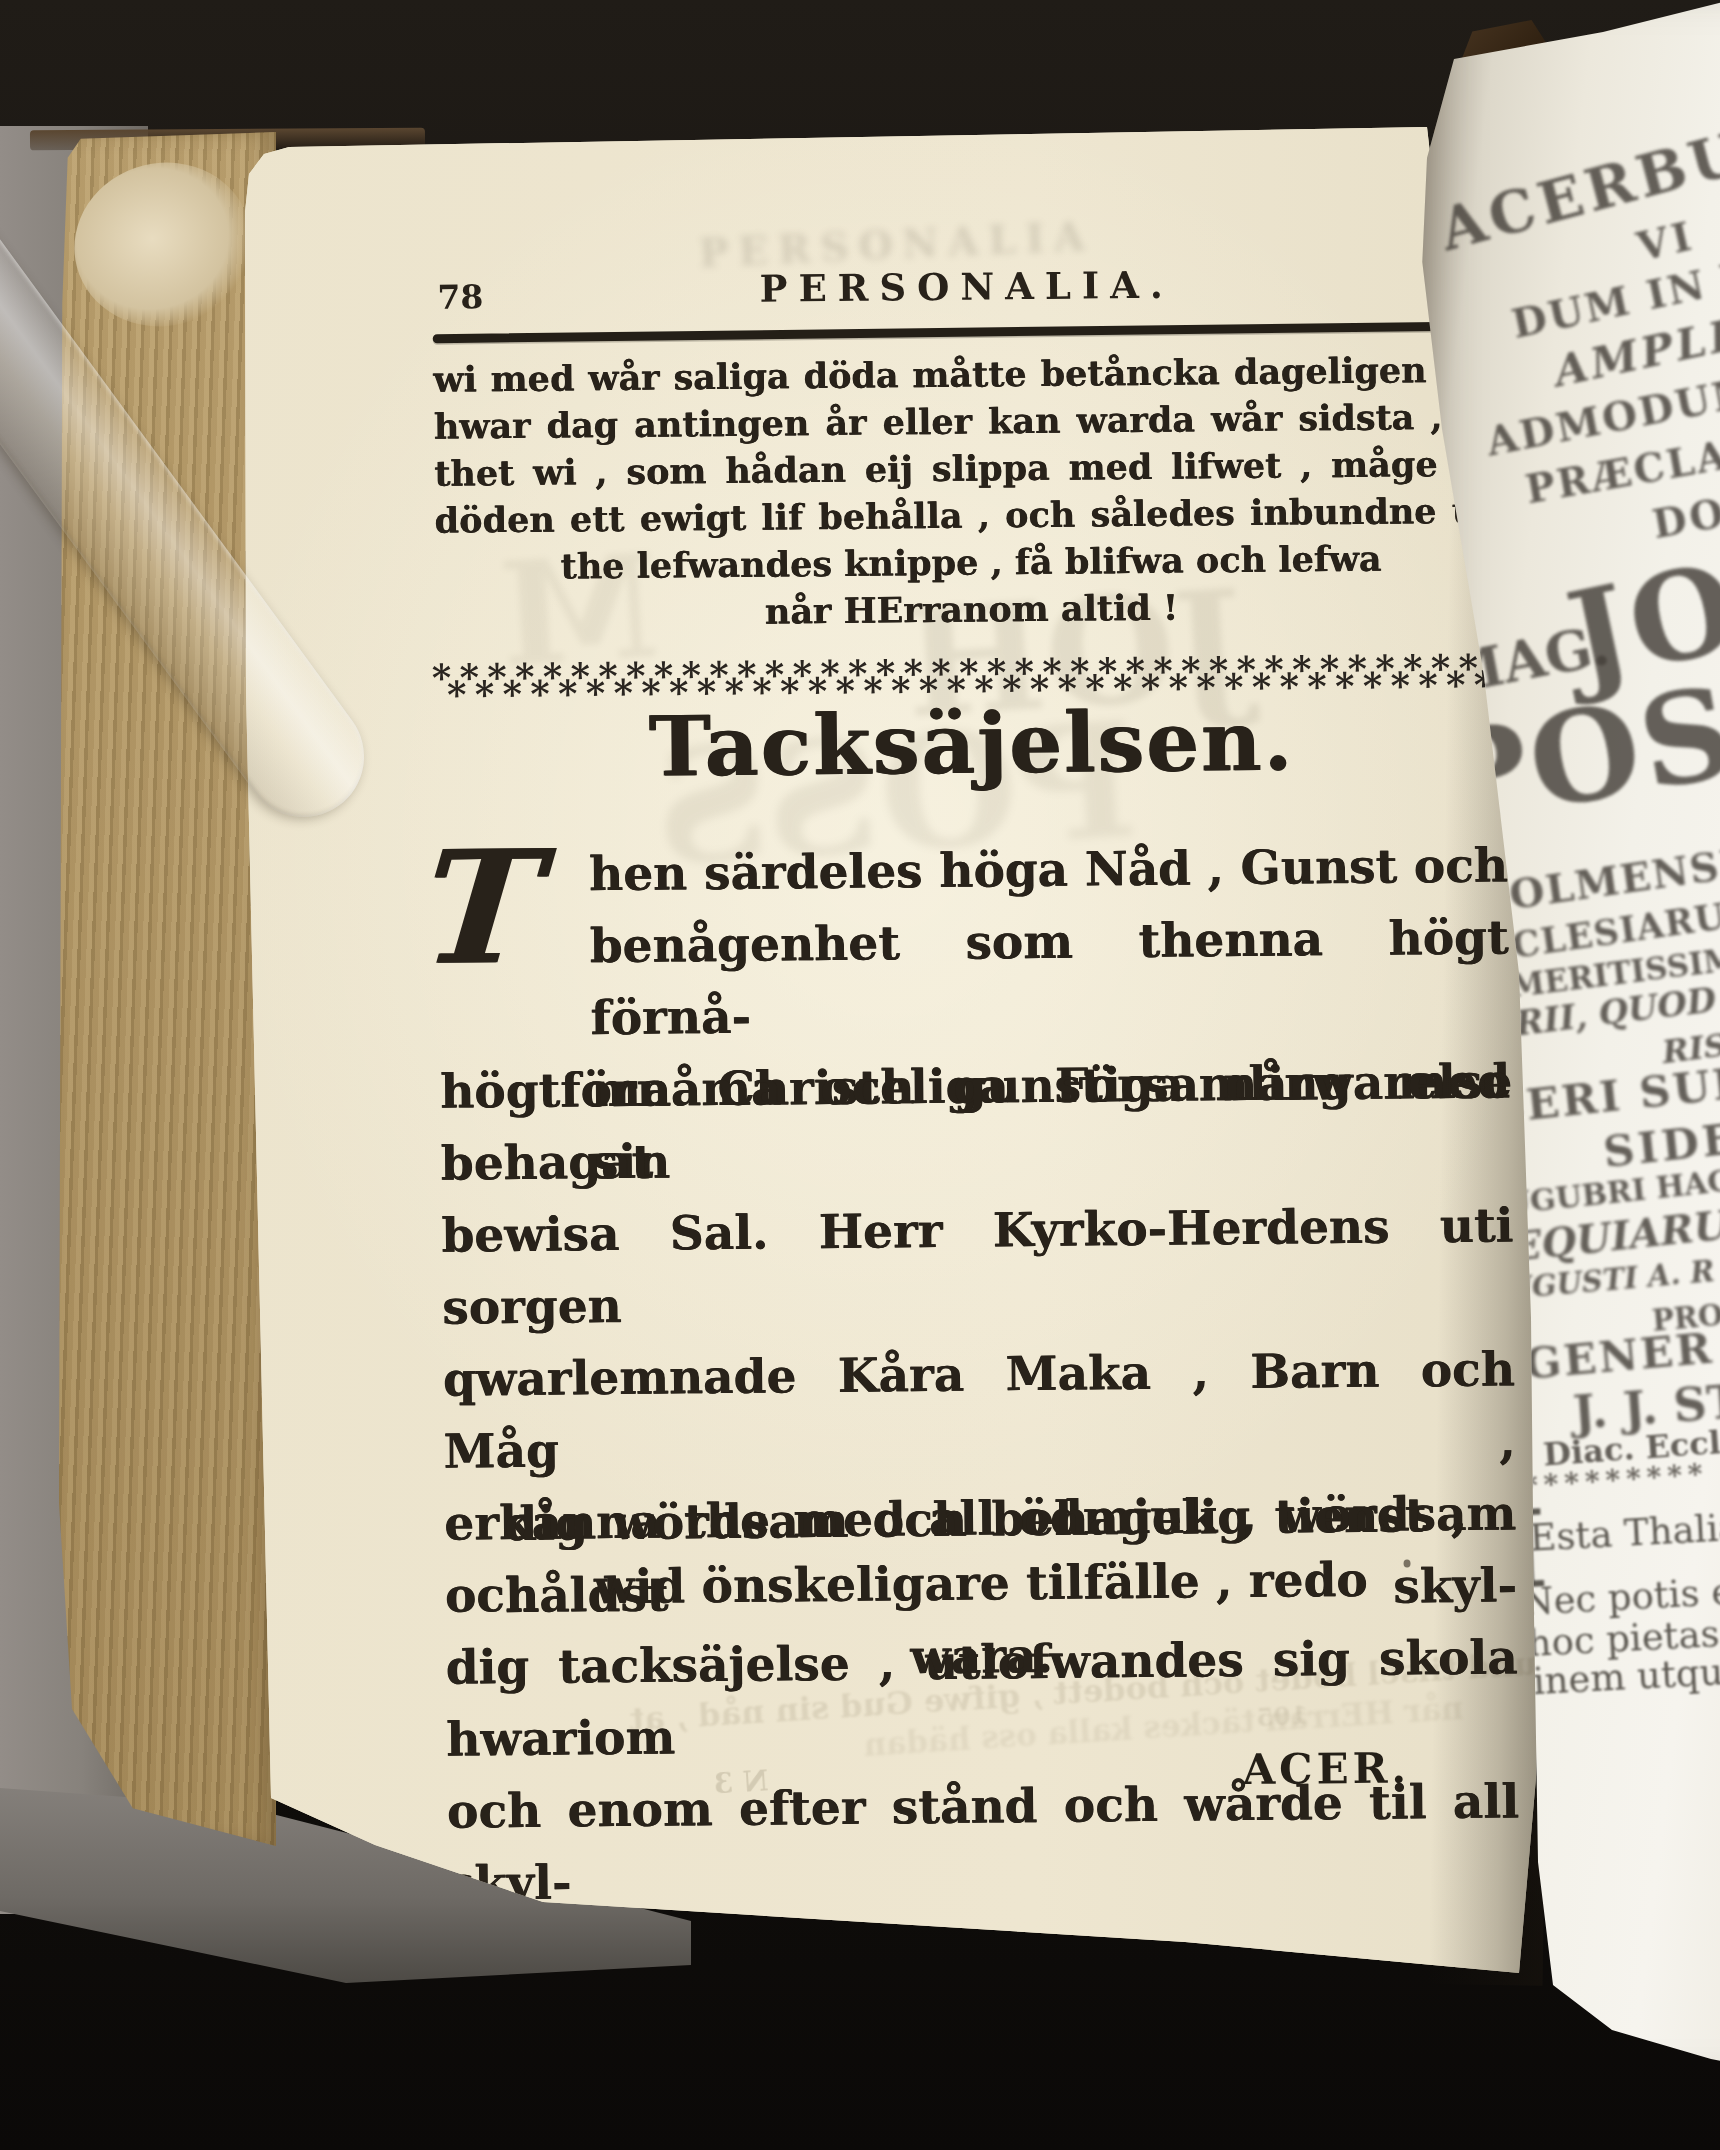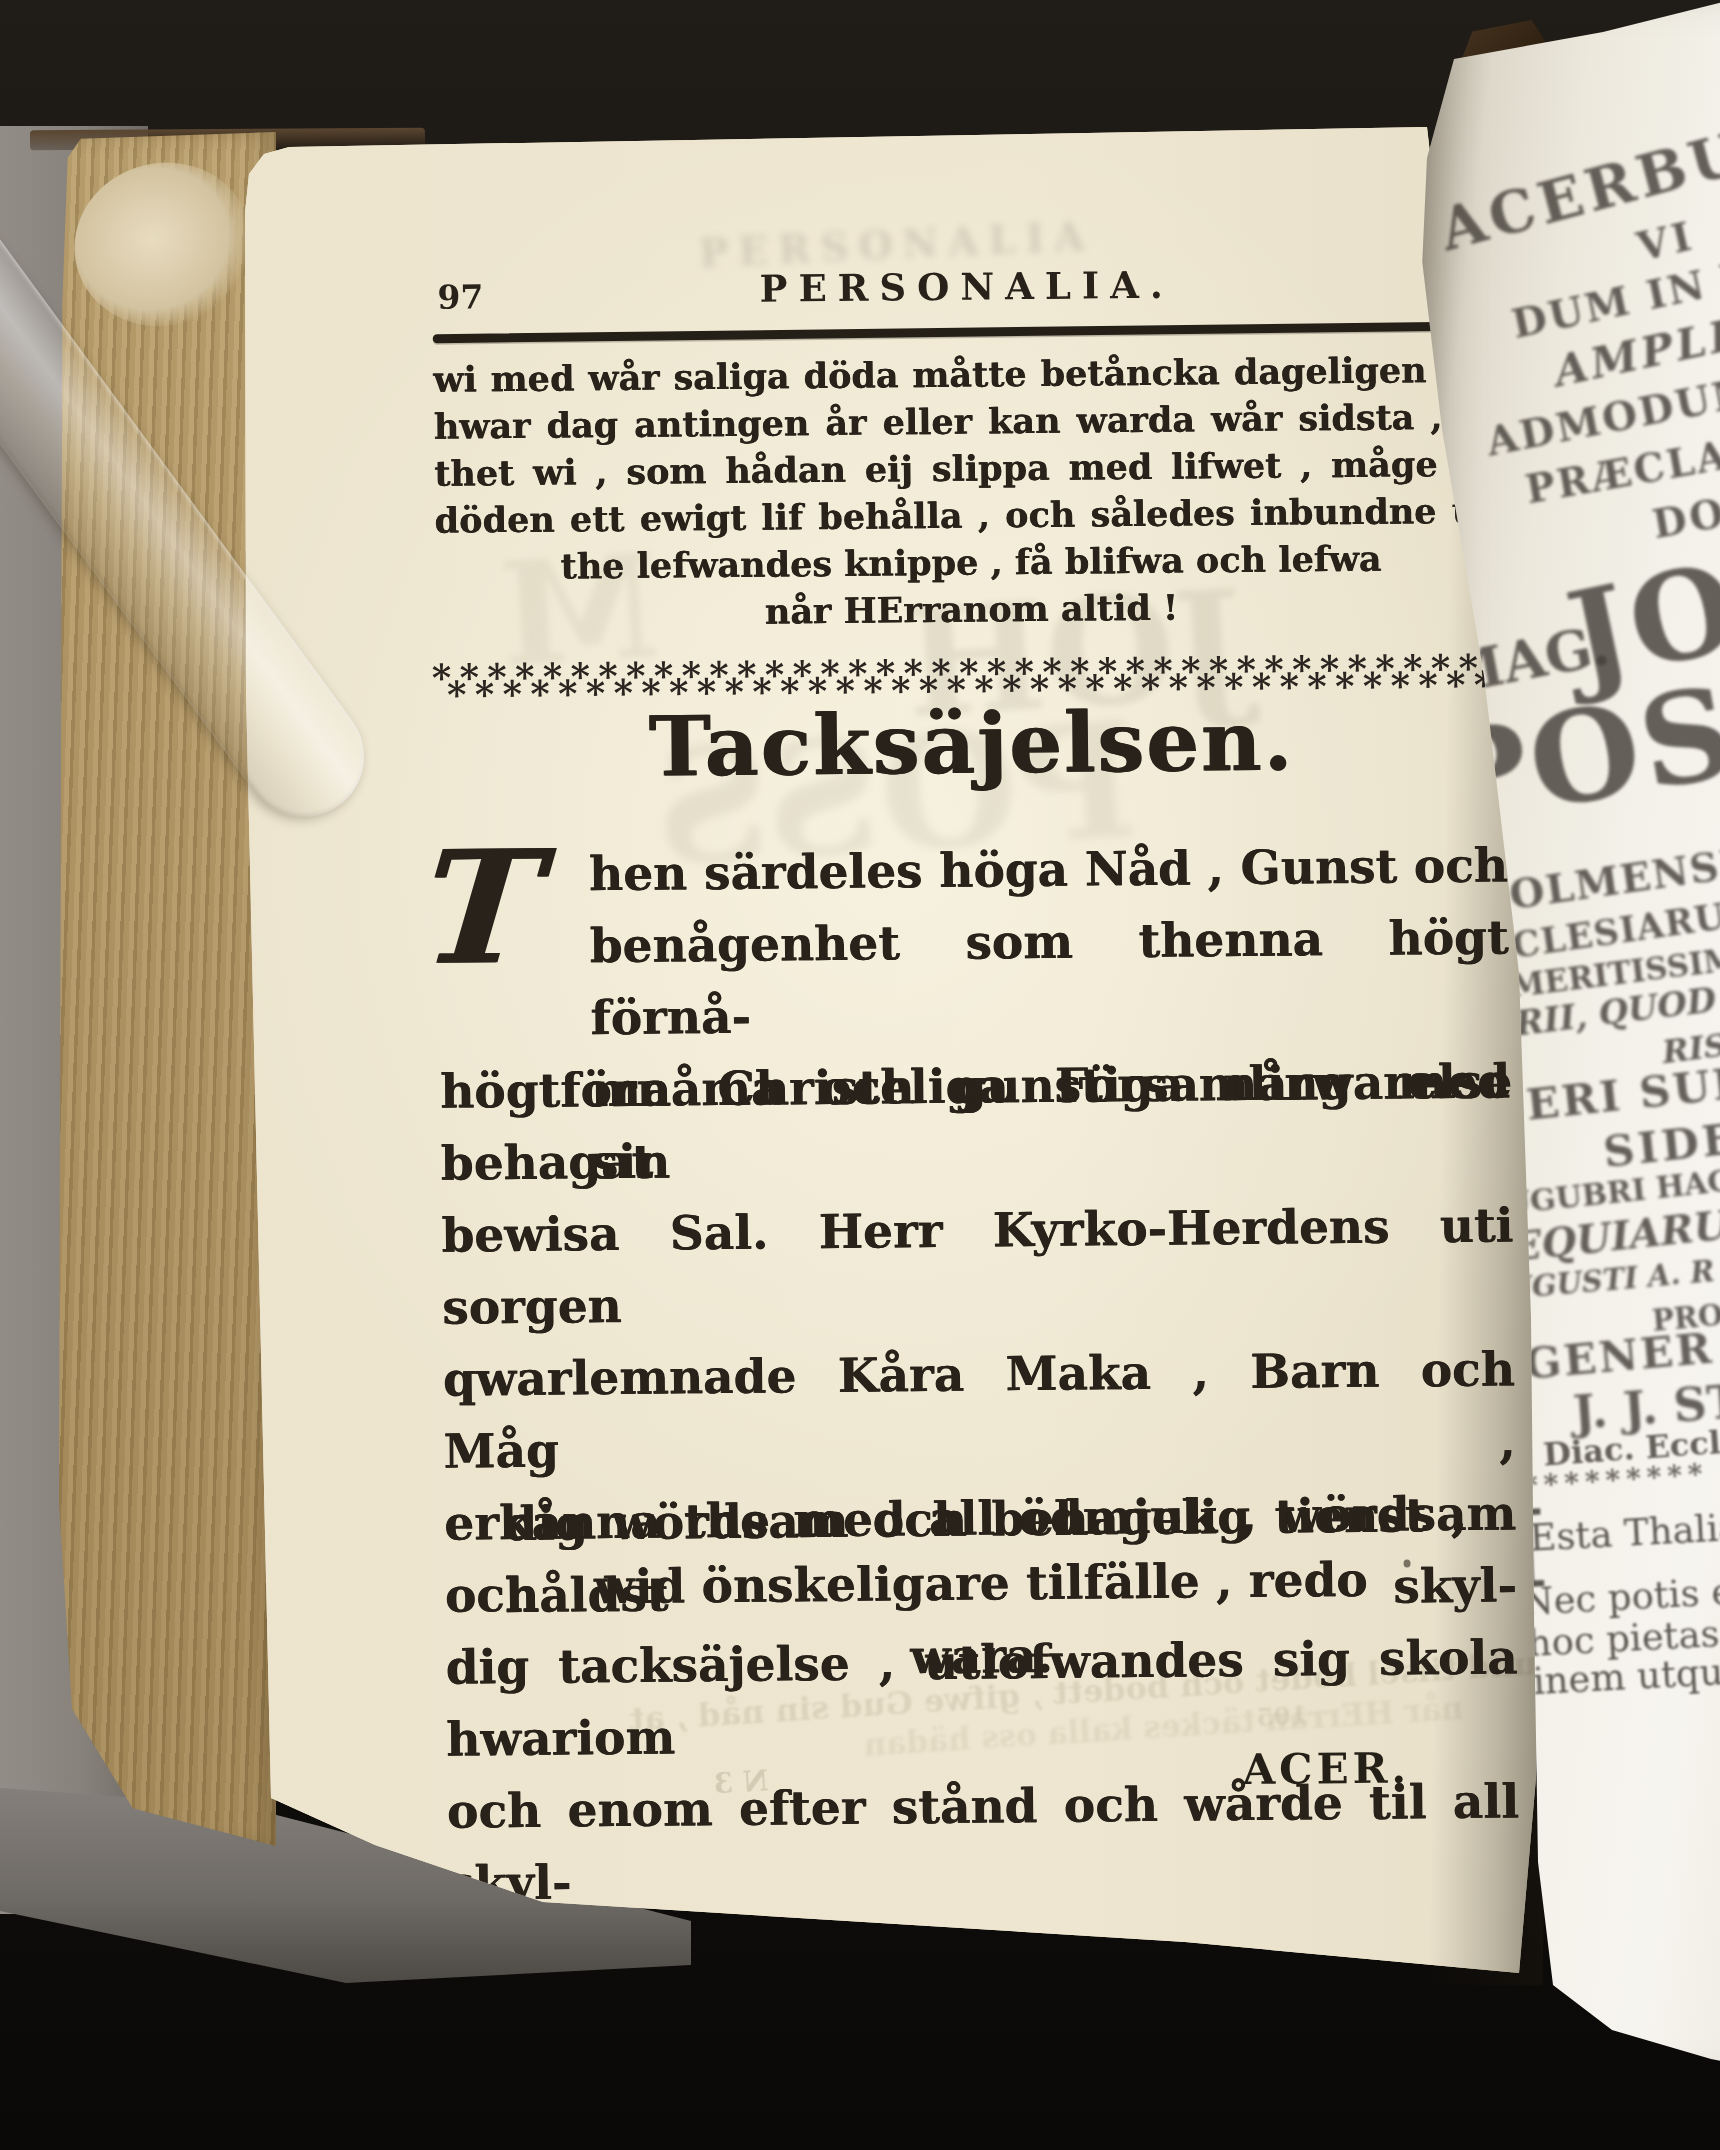--- a/index.html
+++ b/index.html
@@ -141,21 +141,21 @@
 
       <div class="g-title">PERSONALIA</div>
       <div class="ghost g-m">M</div>
       <div class="ghost g-joh">JOH</div>
       <div class="ghost g-poss">POSS</div>
       <div class="ghost g-l1">und tilsel bodet och bodett , gifwe Gud sin nåd , at</div>
       <div class="ghost g-l2">når HErran täckes kalla oss hädan</div>
       <div class="ghost g-sig">N 3</div>
       <div class="ghost g-num">105</div>
 
-      <div class="page-number">97</div>
+      <div class="page-number">78</div>
       <div class="running-head">PERSONALIA.</div>
       <div class="head-rule"></div>
 
       <div class="para1 bl">
         <div class="just">wi med wår saliga döda måtte betåncka dageligen , at</div>
         <div class="just">hwar dag antingen år eller kan warda wår sidsta , på</div>
         <div class="just">thet wi , som hådan eij slippa med lifwet , måge vti</div>
         <div class="just">döden ett ewigt lif behålla , och således inbundne uti</div>
         <div class="ctr">the lefwandes knippe , få blifwa och lefwa</div>
         <div class="ctr">når HErranom altid !</div>

